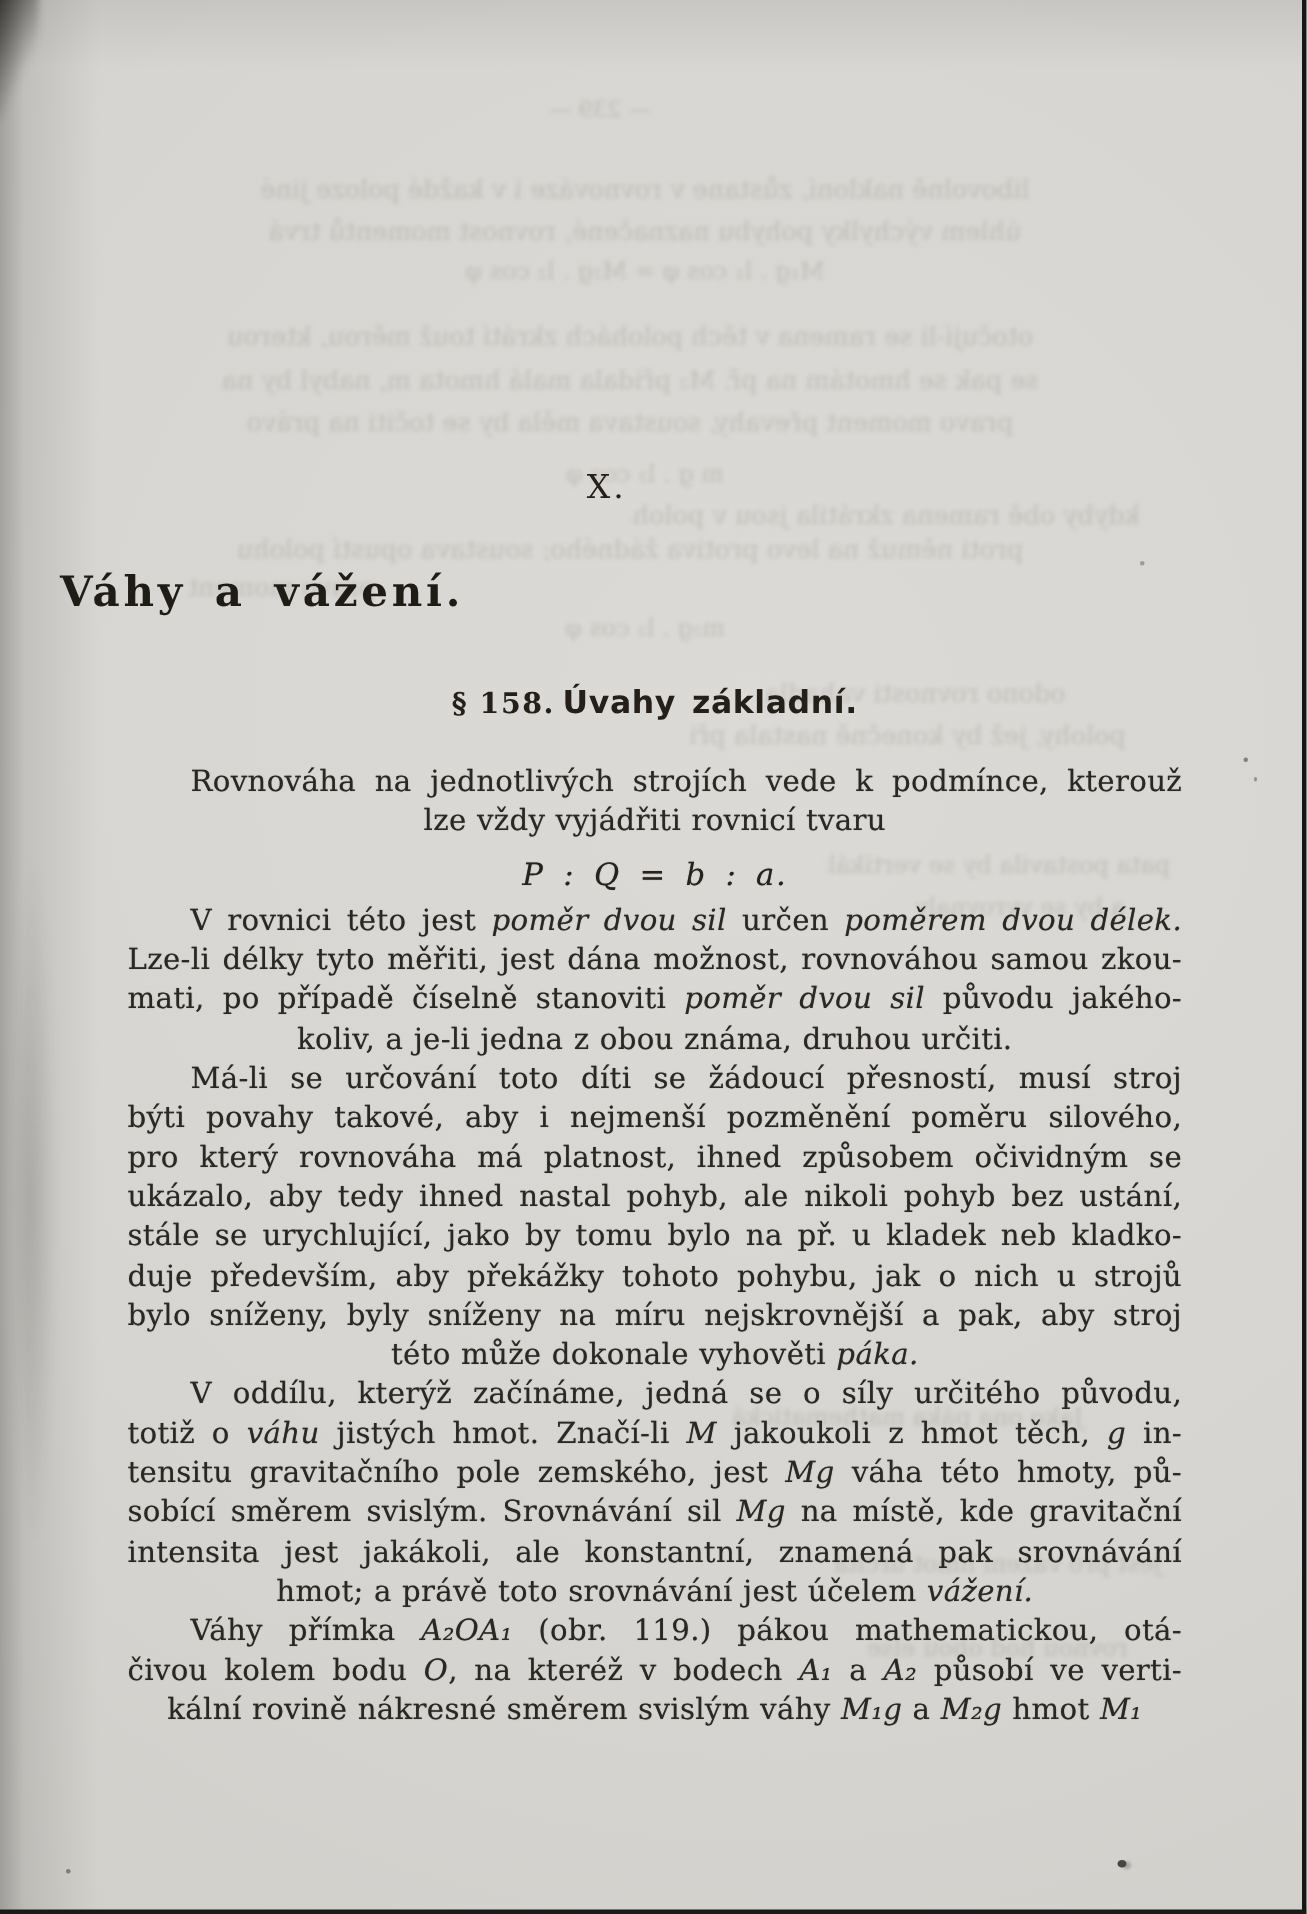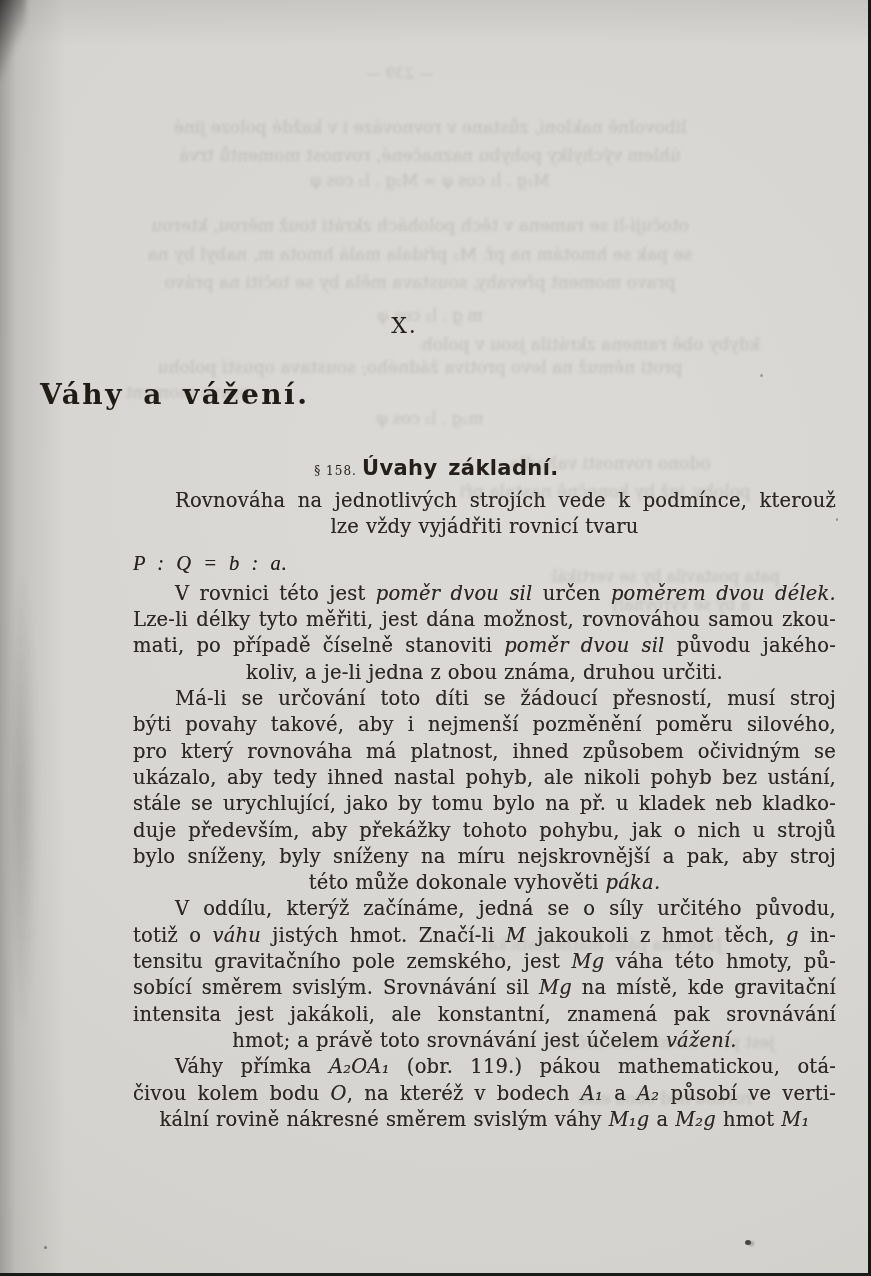--- a/index.html
+++ b/index.html
@@ -27,33 +27,33 @@
   
   .bt{position:absolute;transform:scaleX(-1);filter:blur(1.4px);color:#8e8b82;opacity:.34;
       white-space:nowrap;overflow:hidden;font-size:17px;line-height:22px;text-align:center;}
 
   
   .chapter-no{position:absolute;top:313px;left:53px;width:703px;text-align:center;
     font-size:22px;letter-spacing:2px;color:#242019;}
   .chapter-title{position:absolute;top:378px;left:40px;width:703px;text-align:left;
     font-size:28px;font-weight:700;letter-spacing:2.5px;word-spacing:7px;color:#1f1c16;}
   .section-head{position:absolute;top:456px;left:85px;width:703px;text-align:center;color:#242019;}
-  .section-prefix{font-size:12px;letter-spacing:1px;}
+  .section-prefix{font-size:19px;letter-spacing:1px;font-weight:bold;}
   .section-title{font-family:"DejaVu Sans", sans-serif;font-weight:700;font-size:21px;
     letter-spacing:.4px;word-spacing:3px;}
 
-  .body-text{position:absolute;top:488px;left:85px;width:703px;
+  .body-text{position:absolute;top:508px;left:85px;width:703px;
     font-size:19.5px;line-height:26.3px;letter-spacing:.2px;word-spacing:.5px;
-    text-shadow:0 0 .6px rgba(43,40,35,.55);margin-left:48px;}
+    text-shadow:0 0 .6px rgba(43,40,35,.55);}
   .line{height:26.3px;white-space:nowrap;text-align:center;}
   .line.j{white-space:normal;text-align:justify;text-align-last:justify;}
   .line.ind{text-indent:42px;}
   .it{font-style:italic;}
-  .formula{height:26.3px;margin:9px 0 5px 0;font-style:italic;
-    font-size:20.5px;word-spacing:5px;letter-spacing:1px;color:#26231d;font-family:Liberation Serif, serif;}
+  .formula{height:26.3px;margin:9px 0 5px 0;text-align:center;font-style:italic;
+    font-size:20.5px;word-spacing:5px;letter-spacing:1px;color:#26231d;}
 
   
   .speck{position:absolute;border-radius:50%;}
   .speck.s1{left:745px;top:1240px;width:6px;height:5px;background:rgba(32,30,26,.78);box-shadow:3px 1px 2px rgba(32,30,26,.25);}
   .speck.s2{left:829px;top:505px;width:3px;height:3px;background:rgba(60,57,52,.55);}
   .speck.s3{left:836px;top:518px;width:2px;height:3px;background:rgba(60,57,52,.45);}
   .speck.s4{left:44px;top:1246px;width:3px;height:3px;background:rgba(50,48,44,.5);}
   .speck.s5{left:760px;top:374px;width:3px;height:3px;background:rgba(70,67,62,.4);}
 </style>
 </head>

